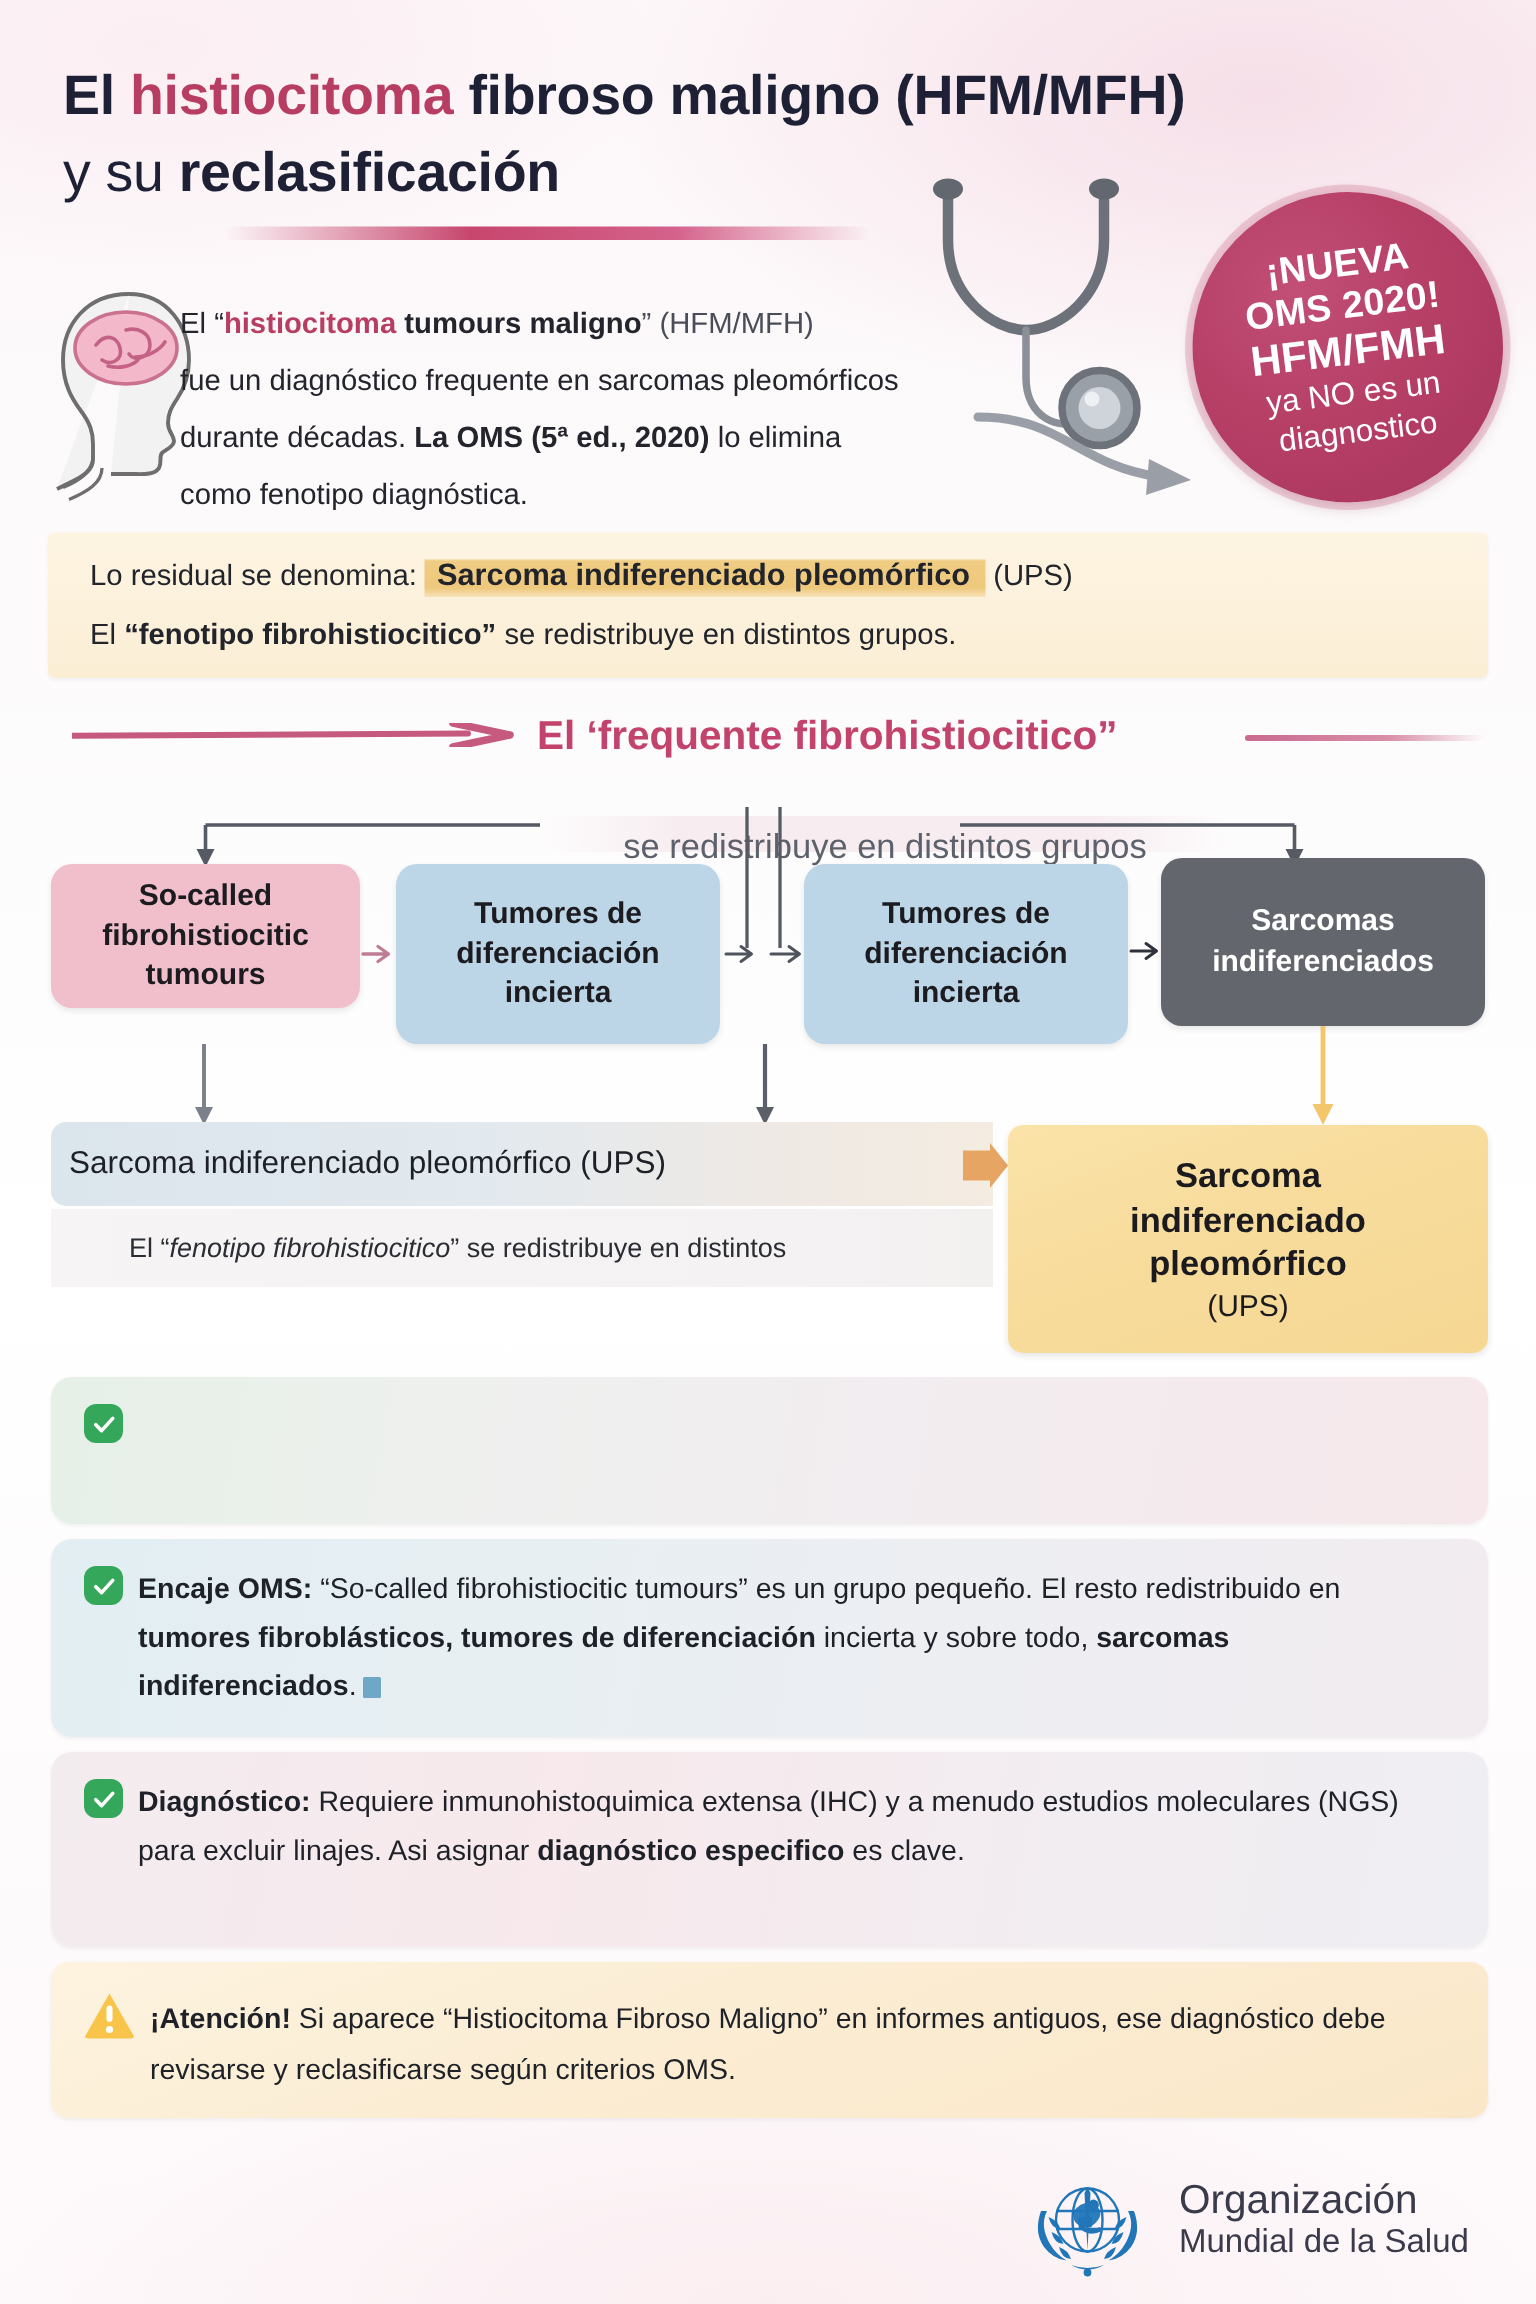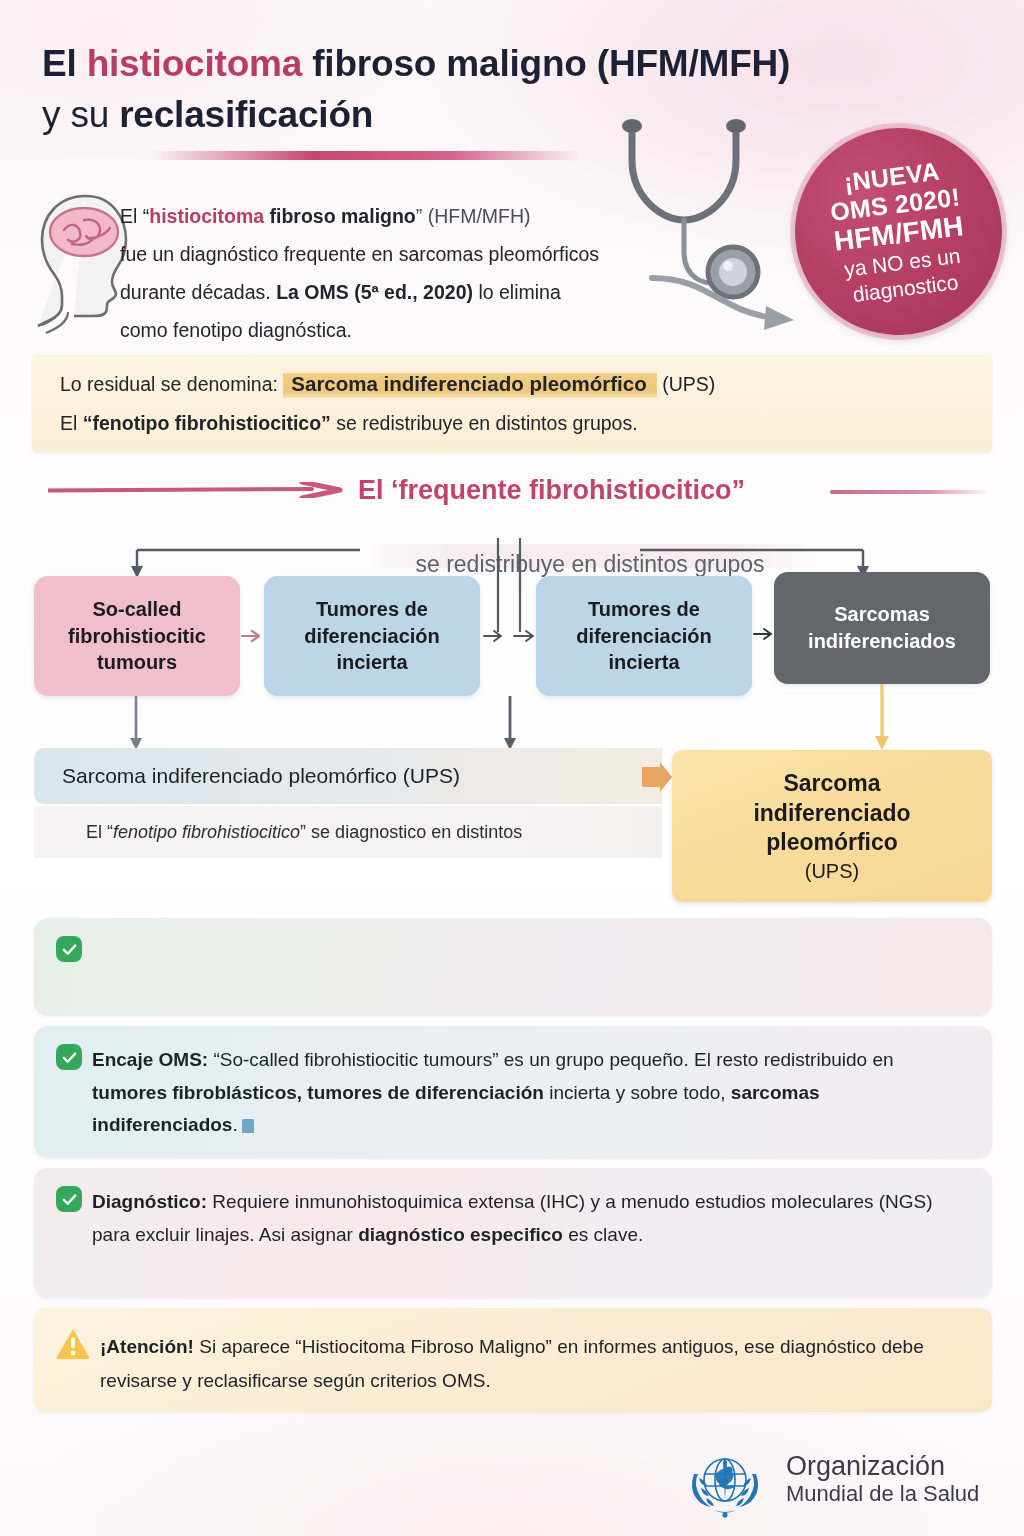--- a/index.html
+++ b/index.html
@@ -104,33 +104,33 @@
   }
 
   
   .flowbox {
     position:absolute; border-radius: 14px;
     display:flex; align-items:center; justify-content:center; text-align:center;
     font-size: 20px; font-weight: 700; line-height: 1.34;
     box-shadow: 0 2px 4px rgba(0,0,0,.09);
     padding: 6px 8px;
   }
-  .fb-pink  { left: 34px;  top: 576px; width: 206px; height: 120px; background:#f1bfcc; color:#1b1b20; }
+  .fb-pink  { left: 34px;  top: 576px; width: 206px; height: 96px; background:#f1bfcc; color:#1b1b20; }
   .fb-blue1 { left: 264px; top: 576px; width: 216px; height: 120px; background:#bcd6e7; color:#1b1b20; }
   .fb-blue2 { left: 536px; top: 576px; width: 216px; height: 120px; background:#bcd6e7; color:#1b1b20; }
   .fb-grey  { left: 774px; top: 572px; width: 216px; height: 112px; background:#63676d; color:#ffffff; }
 
   .conn { position:absolute; }
 
   
   .result-bar {
     position:absolute; left: 34px; top: 748px; width: 628px; height: 56px;
     background: linear-gradient(90deg,#dbe5ec 0%, #e2e9ef 45%, #efe9e4 78%, #f4ece1 100%);
     border-radius: 10px 0 0 10px;
-    display:flex; align-items:center; padding-left: 28px;
+    display:flex; align-items:center; padding-left: 12px;
     font-size: 21px; color:#1e2028;
   }
   .result-sub {
     position:absolute; left: 34px; top: 806px; width: 628px; height: 52px;
     background: linear-gradient(90deg,#f6f4f5 0%, #f4f2f3 70%, #f3f1f0 100%);
     display:flex; align-items:center; padding-left: 52px;
     font-size: 18px; color:#2b2d34;
   }
   .result-sub i { font-style: italic; }
   .result-arrow { position:absolute; left: 640px; top: 760px; width: 34px; height: 34px; }
@@ -233,21 +233,21 @@
       <g fill="none" stroke="#c46286" stroke-width="2.4" stroke-linecap="round">
         <path d="M36 42 C42 34 50 36 52 44 C54 52 46 56 40 52"></path>
         <path d="M56 32 C64 30 72 34 72 42 C72 50 62 54 58 48"></path>
         <path d="M62 50 C70 50 78 46 82 40"></path>
         <path d="M44 56 C52 58 60 56 64 52"></path>
       </g>
     </svg>
   </div>
 
   <div class="intro">
-    <span>El “</span><b class="accent">histiocitoma</b><b> fibroso maligno</b><span class="grey">” (HFM/MFH)</span><br>
+    <span>El “</span><b class="accent">histiocitoma</b><b> tumours maligno</b><span class="grey">” (HFM/MFH)</span><br>
     <span>fue un diagnóstico frequente en sarcomas pleomórficos</span><br>
     <span>durante décadas. </span><b>La OMS (5ª ed., 2020)</b><span> lo elimina</span><br>
     <span>como fenotipo diagnóstica.</span>
   </div>
 
   <div class="curve-arrow">
     <svg viewBox="0 0 165 60" width="165" height="60">
       <path d="M4 6 C60 6 70 38 125 46" fill="none" stroke="#9a9ea6" stroke-width="6" stroke-linecap="round"></path>
       <path d="M118 34 L146 48 L116 58 Z" fill="#9a9ea6"></path>
     </svg>
@@ -342,21 +342,21 @@
     <svg viewBox="0 0 16 68" width="16" height="68">
       <path d="M8 0 L8 54" stroke="#f3c66c" stroke-width="3.2" fill="none"></path>
       <path d="M1 52 L8 66 L15 52 Z" fill="#f3c66c"></path>
     </svg>
   </div>
 
   <div class="result-bar">
     <span>Sarcoma indiferenciado pleomórfico (UPS)</span>
   </div>
   <div class="result-sub">
-    <span><span>El “</span><i>fenotipo fibrohistiocitico</i><span>” se diagnostico en distintos</span></span>
+    <span><span>El “</span><i>fenotipo fibrohistiocitico</i><span>” se redistribuye en distintos</span></span>
   </div>
   <div class="result-arrow">
     <svg viewBox="0 0 34 34" width="34" height="34">
       <path d="M2 7 L20 7 L20 2 L32 17 L20 32 L20 27 L2 27 Z" fill="#e7a563"></path>
     </svg>
   </div>
 
   <div class="ups-box">
     <div class="big">Sarcoma</div>
     <div class="big">indiferenciado</div>

